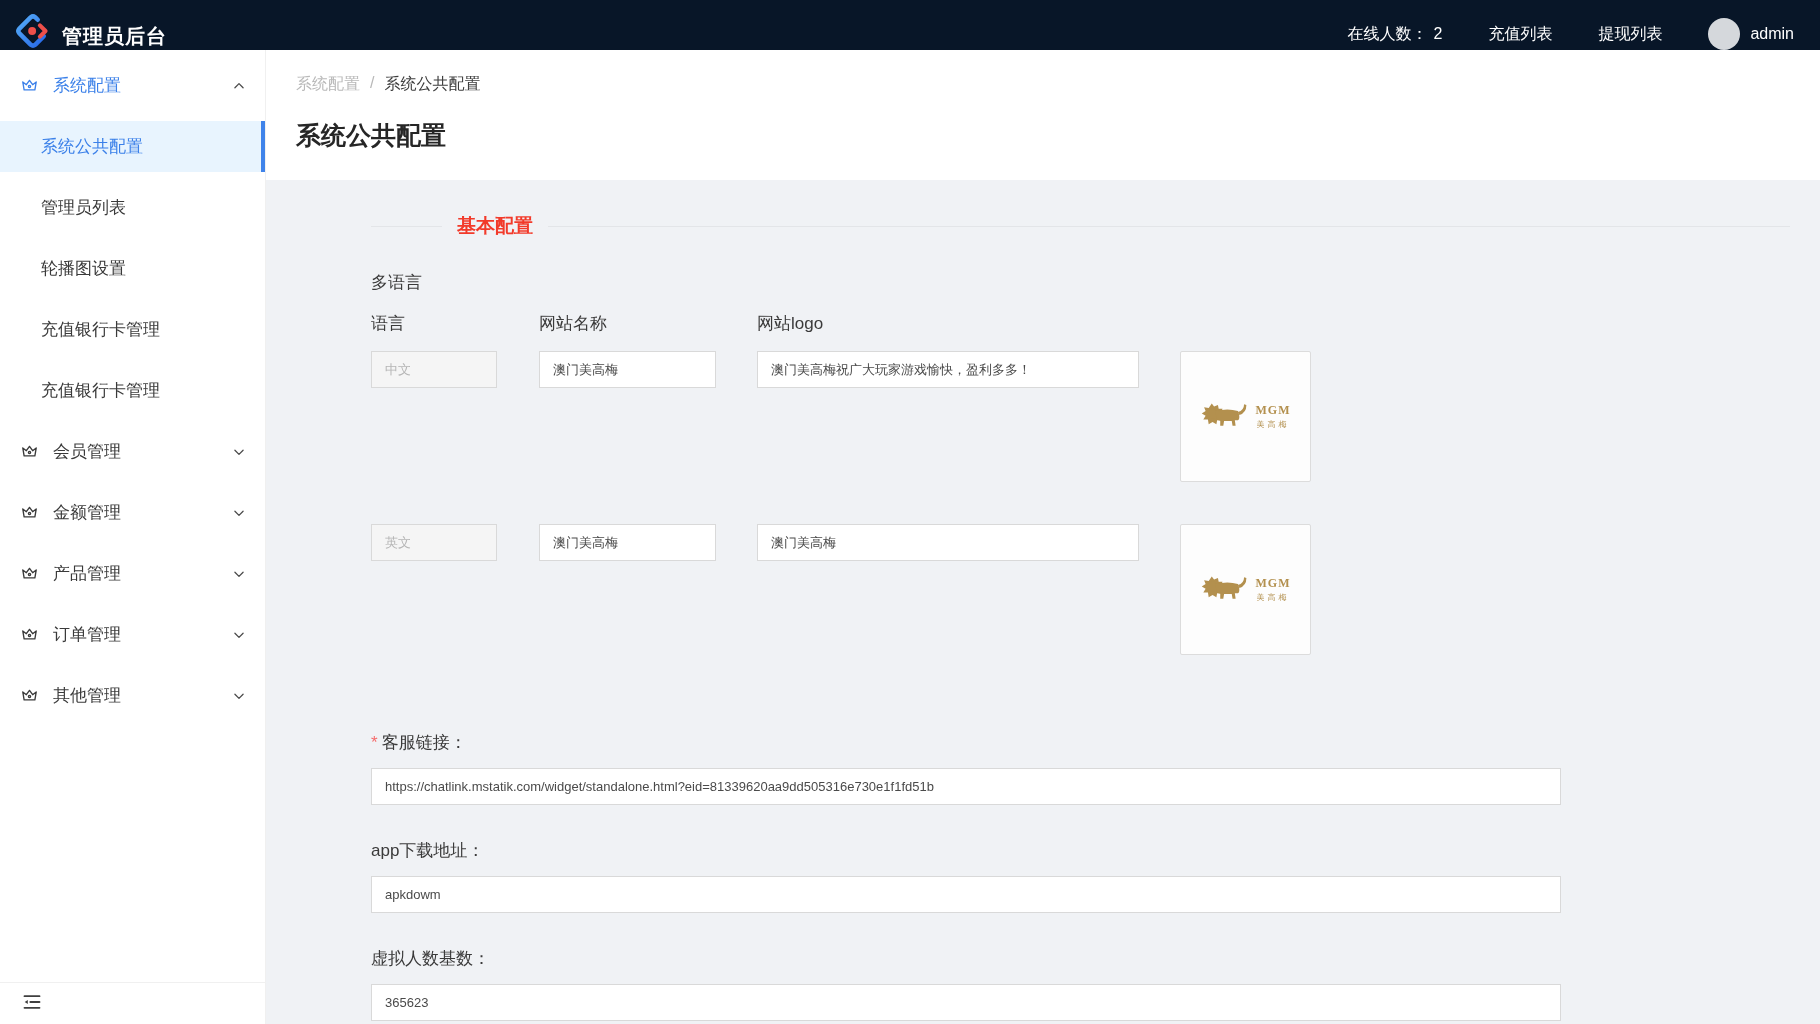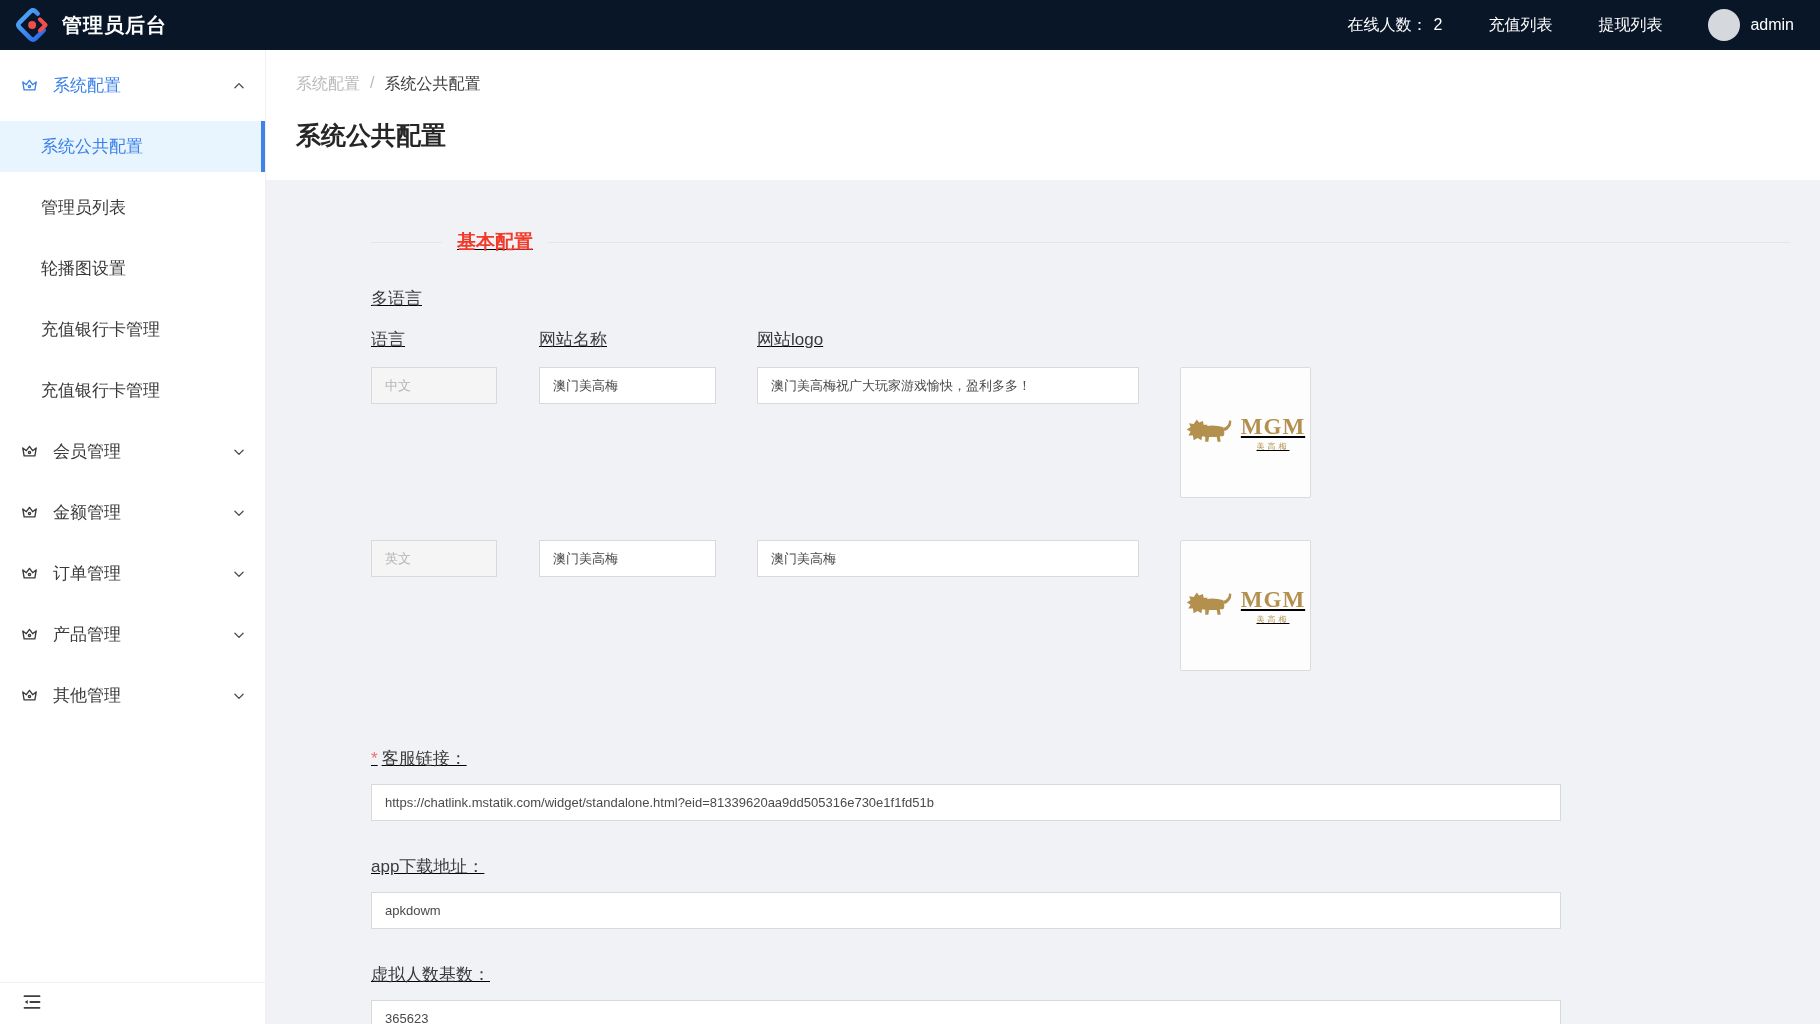--- a/index.html
+++ b/index.html
@@ -4,21 +4,21 @@
 <style>
   * { box-sizing: border-box; }
   html,body { margin:0; padding:0; }
   body {
     font-family: "Liberation Sans", "DejaVu Sans", sans-serif;
     background:#f0f2f5;
   }
   .app { width:1820px; height:1024px; overflow:hidden; display:flex; flex-direction:column; background:#fff; }
 
   
-  .topbar { height:50px; flex:0 0 50px; background:#081628; display:flex; align-items:center; padding:0 26px 0 14px; color:#fff; }
+  .topbar { height:50px; flex:0 0 50px; background:#081628; display:flex; align-items:flex-end; padding:0 26px 0 14px; color:#fff; }
   .logo { display:flex; align-items:center; }
   .app-title { font-size:20px; font-weight:bold; margin-left:10px; letter-spacing:1px; }
   .topbar-right { margin-left:auto; display:flex; align-items:center; gap:46px; font-size:16px; }
   .online { display:flex; align-items:center; gap:6px; }
   .nav-link { cursor:pointer; }
   .user { display:flex; align-items:center; gap:10px; cursor:pointer; }
   .avatar { width:32px; height:32px; border-radius:50%; background:#d5d8dc; display:inline-block; }
 
   
   .shell { display:flex; height:974px; }
@@ -34,21 +34,21 @@
   .sub-item.active { background:#e8f4fe; color:#3b80e9; border-right:4px solid #3f83ea; }
   .sidebar-footer { flex:0 0 42px; border-top:1px solid #f0f0f0; display:flex; align-items:center; padding-left:22px; cursor:pointer; }
 
   
   .main { flex:1; display:flex; flex-direction:column; min-width:0; }
   .page-header { background:#fff; height:130px; flex:0 0 130px; padding:24px 30px 0 30px; }
   .breadcrumb { font-size:16px; display:flex; gap:10px; color:#b9b9b9; }
   .breadcrumb .bc-parent { cursor:pointer; }
   .breadcrumb .bc-current { color:#3c3c3c; }
   .page-title { margin:24px 0 0 0; font-size:25px; font-weight:bold; color:#262626; }
-  .content { flex:1; background:#f0f2f5; padding:16px 30px; overflow:hidden;text-decoration:underline; }
+  .content { flex:1; background:#f0f2f5; padding:0 30px; overflow:hidden; }
   .form-wrap { margin-left:75px; }
 
   
   .section-divider { display:flex; align-items:center; margin-top:33px; color:#f23a2a; font-size:19px; font-weight:bold; }
   .section-divider::before { content:""; width:71px; height:1px; background:#e3e5e8; margin-right:15px; }
   .section-divider::after  { content:""; flex:1; height:1px; background:#e3e5e8; margin-left:15px; }
 
   .multilang { margin-top:32px; font-size:17px; color:#3a3a3a; }
 
   .cols-header { display:flex; margin-top:18px; font-size:17px; color:#3a3a3a; }
@@ -58,21 +58,21 @@
   .c4 { width:131px; }
 
   .lang-row { display:flex; margin-top:16px; align-items:flex-start; }
   .lang-row.second { margin-top:42px; }
 
   .ipt { width:100%; height:37px; border:1px solid #d9d9d9; border-radius:0; background:#fff; padding:0 13px; font-size:13px; color:#4a4a4a; font-family:inherit; outline:none; }
   .ipt:disabled { background:#f5f5f5; color:#b5b5b5; cursor:not-allowed; }
 
   .logo-box { width:131px; height:131px; border:1px solid #dcdcdc; border-radius:2px; background:#fdfdfd; display:flex; align-items:center; justify-content:center; gap:5px; cursor:pointer; }
   .logo-txt { text-align:center; color:#b3904e; }
-  .logo-mgm { font-family:"Liberation Serif", "DejaVu Serif", serif; font-size:23px; font-weight:bold; letter-spacing:1px; }
+  .logo-mgm { font-family:"Liberation Serif", "DejaVu Serif", serif; font-size:12px; font-weight:bold; letter-spacing:1px; }
   .logo-sub { font-size:8px; letter-spacing:3px; margin-top:1px; }
 
   .field-label { margin-top:34px; font-size:17px; color:#3a3a3a; display:flex; align-items:center; gap:4px; }
   .field-label.first { margin-top:76px; }
   .req { color:#f56c6c; }
   .field-input { margin-top:14px; width:1190px; }
 </style>
 </head>
 <body>
 
@@ -175,36 +175,36 @@
           </span>
         </div>
 
         <div class="menu-item">
           <span class="mi-icon">
             <svg viewBox="0 0 24 24" width="19" height="19" fill="none" stroke="currentColor" stroke-width="1.7" stroke-linejoin="round">
                 <path d="M3.5 7.5 L8 11 L12 5.5 L16 11 L20.5 7.5 L18.8 17.5 L5.2 17.5 Z"></path>
                 <circle cx="12" cy="13.2" r="1.4"></circle>
               </svg>
           </span>
+          <span>产品管理</span>
+          <span class="chev">
+            <svg viewBox="0 0 24 24" width="14" height="14" fill="none" stroke="currentColor" stroke-width="2.2" stroke-linecap="round" stroke-linejoin="round">
+                <path d="M5 9 L12 16 L19 9"></path>
+              </svg>
+          </span>
+        </div>
+
+        <div class="menu-item">
+          <span class="mi-icon">
+            <svg viewBox="0 0 24 24" width="19" height="19" fill="none" stroke="currentColor" stroke-width="1.7" stroke-linejoin="round">
+                <path d="M3.5 7.5 L8 11 L12 5.5 L16 11 L20.5 7.5 L18.8 17.5 L5.2 17.5 Z"></path>
+                <circle cx="12" cy="13.2" r="1.4"></circle>
+              </svg>
+          </span>
           <span>订单管理</span>
-          <span class="chev">
-            <svg viewBox="0 0 24 24" width="14" height="14" fill="none" stroke="currentColor" stroke-width="2.2" stroke-linecap="round" stroke-linejoin="round">
-                <path d="M5 9 L12 16 L19 9"></path>
-              </svg>
-          </span>
-        </div>
-
-        <div class="menu-item">
-          <span class="mi-icon">
-            <svg viewBox="0 0 24 24" width="19" height="19" fill="none" stroke="currentColor" stroke-width="1.7" stroke-linejoin="round">
-                <path d="M3.5 7.5 L8 11 L12 5.5 L16 11 L20.5 7.5 L18.8 17.5 L5.2 17.5 Z"></path>
-                <circle cx="12" cy="13.2" r="1.4"></circle>
-              </svg>
-          </span>
-          <span>产品管理</span>
           <span class="chev">
             <svg viewBox="0 0 24 24" width="14" height="14" fill="none" stroke="currentColor" stroke-width="2.2" stroke-linecap="round" stroke-linejoin="round">
                 <path d="M5 9 L12 16 L19 9"></path>
               </svg>
           </span>
         </div>
 
         <div class="menu-item">
           <span class="mi-icon">
             <svg viewBox="0 0 24 24" width="19" height="19" fill="none" stroke="currentColor" stroke-width="1.7" stroke-linejoin="round">

